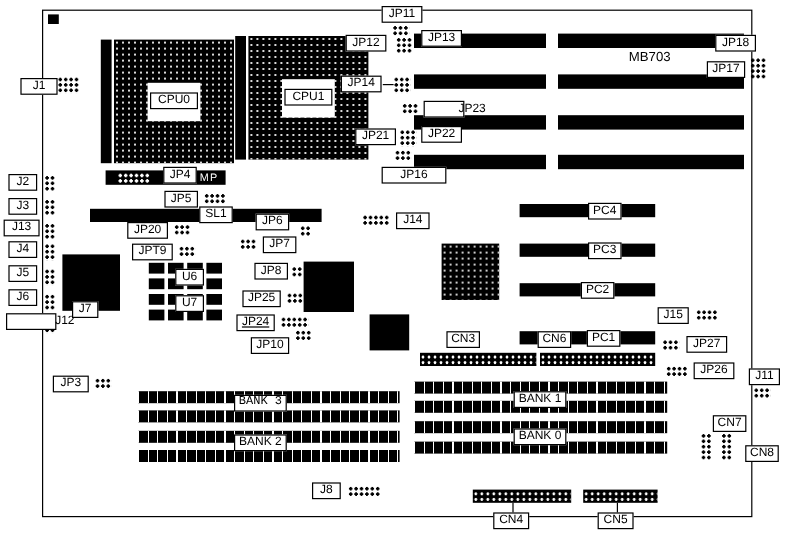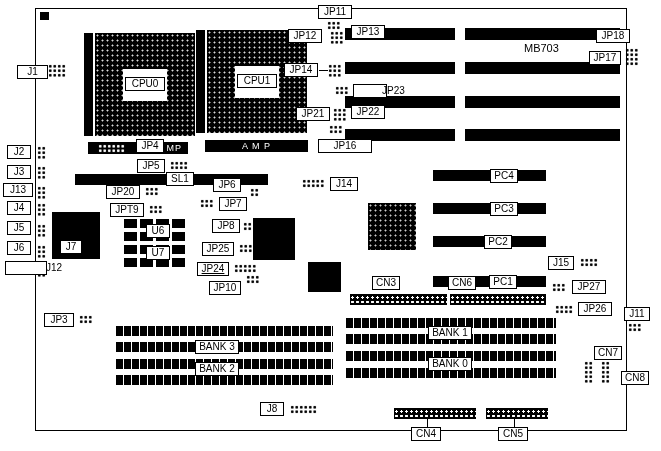--- a/index.html
+++ b/index.html
@@ -64,23 +64,20 @@
     <div class="bar" style="left: 345px; top: 96px; width: 110px; height: 12px;"></div>
     <div class="bar" style="left: 465px; top: 96px; width: 155px; height: 12px;"></div>
     <div class="bar" style="left: 345px; top: 129px; width: 110px; height: 12px;"></div>
     <div class="bar" style="left: 465px; top: 129px; width: 155px; height: 12px;"></div>
     <div class="bar" style="left: 433px; top: 170px; width: 113px; height: 11px;"></div>
     <div class="bar" style="left: 433px; top: 203px; width: 113px; height: 11px;"></div>
     <div class="bar" style="left: 433px; top: 236px; width: 113px; height: 11px;"></div>
     <div class="bar" style="left: 433px; top: 276px; width: 113px; height: 11px;"></div>
     <div class="bar align-right" style="left: 88px; top: 142px; width: 100px; height: 12px;">
       <span class="bar-label">MP</span>
-    </div>
-    <div class="bar align-center" style="left: 205px; top: 140px; width: 103px; height: 12px;">
-      <span class="bar-label">A M P</span>
     </div>
     <div class="bar" style="left: 75px; top: 174px; width: 193px; height: 11px;"></div>
     <div class="bar ticks" style="left: 115px; top: 326px; width: 218px; height: 10px;"></div>
     <div class="bar ticks" style="left: 115px; top: 342px; width: 218px; height: 10px;"></div>
     <div class="bar ticks" style="left: 115px; top: 359px; width: 218px; height: 10px;"></div>
     <div class="bar ticks" style="left: 115px; top: 375px; width: 218px; height: 10px;"></div>
     <div class="bar ticks" style="left: 345px; top: 318px; width: 211px; height: 10px;"></div>
     <div class="bar ticks" style="left: 345px; top: 334px; width: 211px; height: 10px;"></div>
     <div class="bar ticks" style="left: 345px; top: 351px; width: 211px; height: 10px;"></div>
     <div class="bar ticks" style="left: 345px; top: 368px; width: 211px; height: 10px;"></div>
@@ -177,35 +174,35 @@
     <div class="callout" style="left: 137px; top: 159px; width: 28px;">JP5</div>
     <div class="callout" style="left: 166px; top: 172px; width: 28px;">SL1</div>
     <div class="callout" style="left: 106px; top: 185px; width: 34px;">JP20</div>
     <div class="callout" style="left: 110px; top: 203px; width: 34px;">JPT9</div>
     <div class="callout" style="left: 213px; top: 178px; width: 28px;">JP6</div>
     <div class="callout" style="left: 330px; top: 177px; width: 28px;">J14</div>
     <div class="callout" style="left: 219px; top: 197px; width: 28px;">JP7</div>
     <div class="callout" style="left: 212px; top: 219px; width: 28px;">JP8</div>
     <div class="callout" style="left: 146px; top: 224px; width: 24px;">U6</div>
     <div class="callout" style="left: 146px; top: 246px; width: 24px;">U7</div>
-    <div class="callout" style="left: 60px; top: 240px; width: 22px;">J7</div>
+    <div class="callout" style="left: 60px; top: 251px; width: 22px;">J7</div>
     <div class="callout" style="left: 202px; top: 242px; width: 32px;">JP25</div>
     <div class="callout" style="left: 197px; top: 262px; width: 32px; text-decoration: underline;">JP24</div>
     <div class="callout" style="left: 209px; top: 281px; width: 32px;">JP10</div>
     <div class="callout" style="left: 490px; top: 169px; width: 28px;">PC4</div>
     <div class="callout" style="left: 490px; top: 202px; width: 28px;">PC3</div>
     <div class="callout" style="left: 484px; top: 235px; width: 28px;">PC2</div>
     <div class="callout" style="left: 489px; top: 275px; width: 28px;">PC1</div>
     <div class="callout" style="left: 548px; top: 256px; width: 26px; text-align: center;">J15</div>
     <div class="callout" style="left: 372px; top: 276px; width: 28px;">CN3</div>
     <div class="callout" style="left: 448px; top: 276px; width: 28px;">CN6</div>
     <div class="callout" style="left: 572px; top: 280px; width: 34px;">JP27</div>
     <div class="callout" style="left: 578px; top: 302px; width: 34px;">JP26</div>
     <div class="callout" style="left: 624px; top: 307px; width: 26px;">J11</div>
-    <div class="callout" style="left: 195px; top: 340px; width: 44px;">BANK 3</div>
+    <div class="callout" style="left: 195px; top: 329px; width: 44px; font-family: Liberation Mono, monospace;">BANK 3</div>
     <div class="callout" style="left: 195px; top: 362px; width: 44px; text-align: center;">BANK 2</div>
     <div class="callout" style="left: 428px; top: 326px; width: 44px;">BANK 1</div>
     <div class="callout" style="left: 428px; top: 357px; width: 44px;">BANK 0</div>
     <div class="callout" style="left: 594px; top: 346px; width: 28px;">CN7</div>
     <div class="callout" style="left: 621px; top: 371px; width: 28px;">CN8</div>
     <div class="callout" style="left: 260px; top: 402px; width: 24px;">J8</div>
     <div class="callout" style="left: 411px; top: 427px; width: 30px;">CN4</div>
     <div class="callout" style="left: 498px; top: 427px; width: 30px;">CN5</div>
   </div>
 

